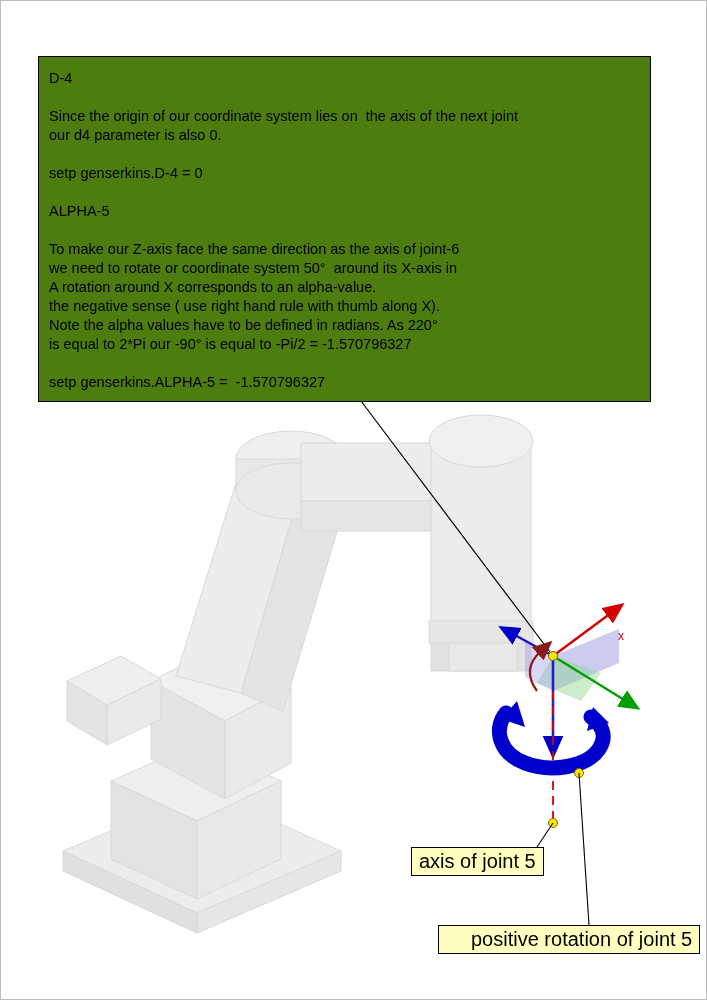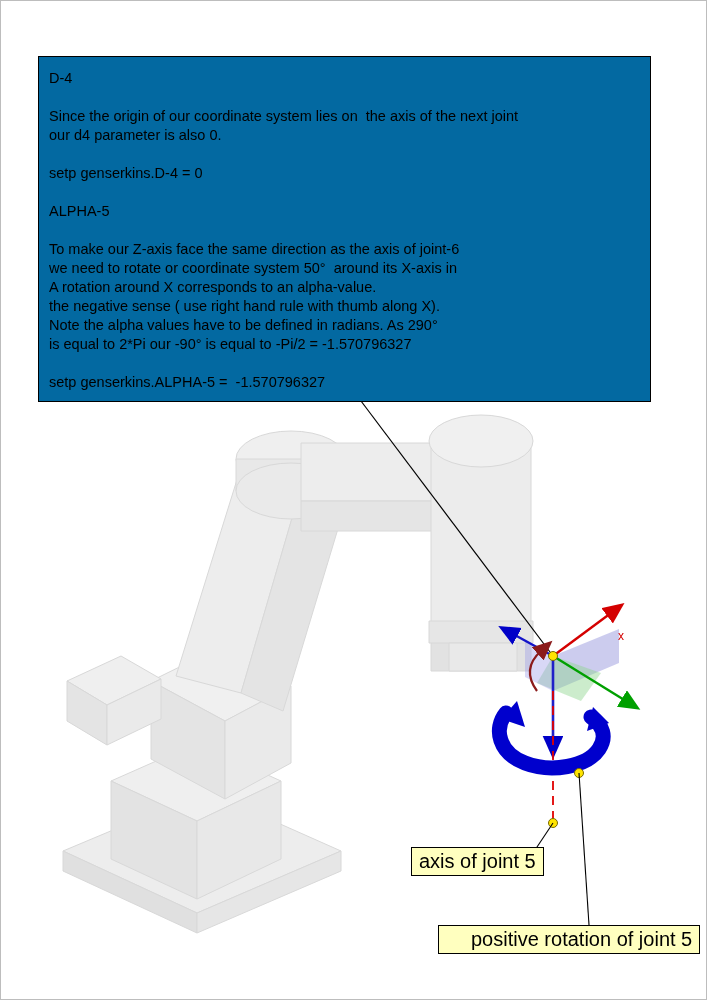--- a/index.html
+++ b/index.html
@@ -33,21 +33,21 @@
     height: 620px;
   }
 
   
   #note-box {
     position: absolute;
     left: 37px;
     top: 55px;
     width: 613px;
     height: 346px;
-    background: #0369a1;
+    background: #4d7c0f;
     border: 1px solid #000000;
     box-sizing: border-box;
     padding: 12px 10px 10px 10px;
   }
   #note-box .line {
     font-size: 14.5px;
     line-height: 19px;
     color: #000000;
     white-space: pre;
   }
@@ -200,21 +200,21 @@
     <div class="line">our d4 parameter is also 0.</div>
     <div class="blank"></div>
     <div class="line">setp genserkins.D-4 = 0</div>
     <div class="blank"></div>
     <div class="line">ALPHA-5</div>
     <div class="blank"></div>
     <div class="line">To make our Z-axis face the same direction as the axis of joint-6</div>
     <div class="line">we need to rotate or coordinate system 50°  around its X-axis in</div>
     <div class="line">A rotation around X corresponds to an alpha-value.</div>
     <div class="line">the negative sense ( use right hand rule with thumb along X).</div>
-    <div class="line">Note the alpha values have to be defined in radians. As 290°</div>
+    <div class="line">Note the alpha values have to be defined in radians. As 220°</div>
     <div class="line">is equal to 2*Pi our -90° is equal to -Pi/2 = -1.570796327</div>
     <div class="blank"></div>
     <div class="line">setp genserkins.ALPHA-5 =  -1.570796327</div>
   </div>
 
   <div class="callout" id="callout-axis5">axis of joint 5</div>
 
   <div class="callout" id="callout-rotation5">positive rotation of joint 5</div>
 
 </div>

